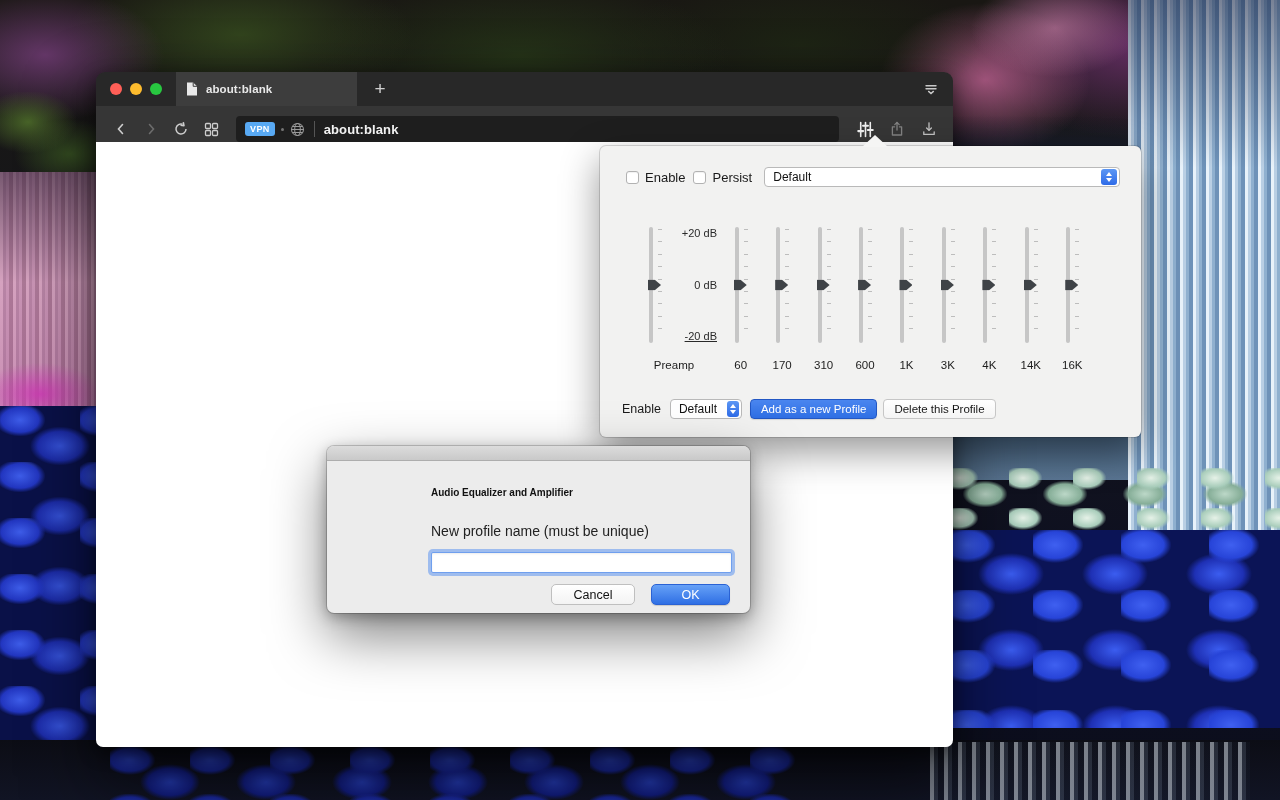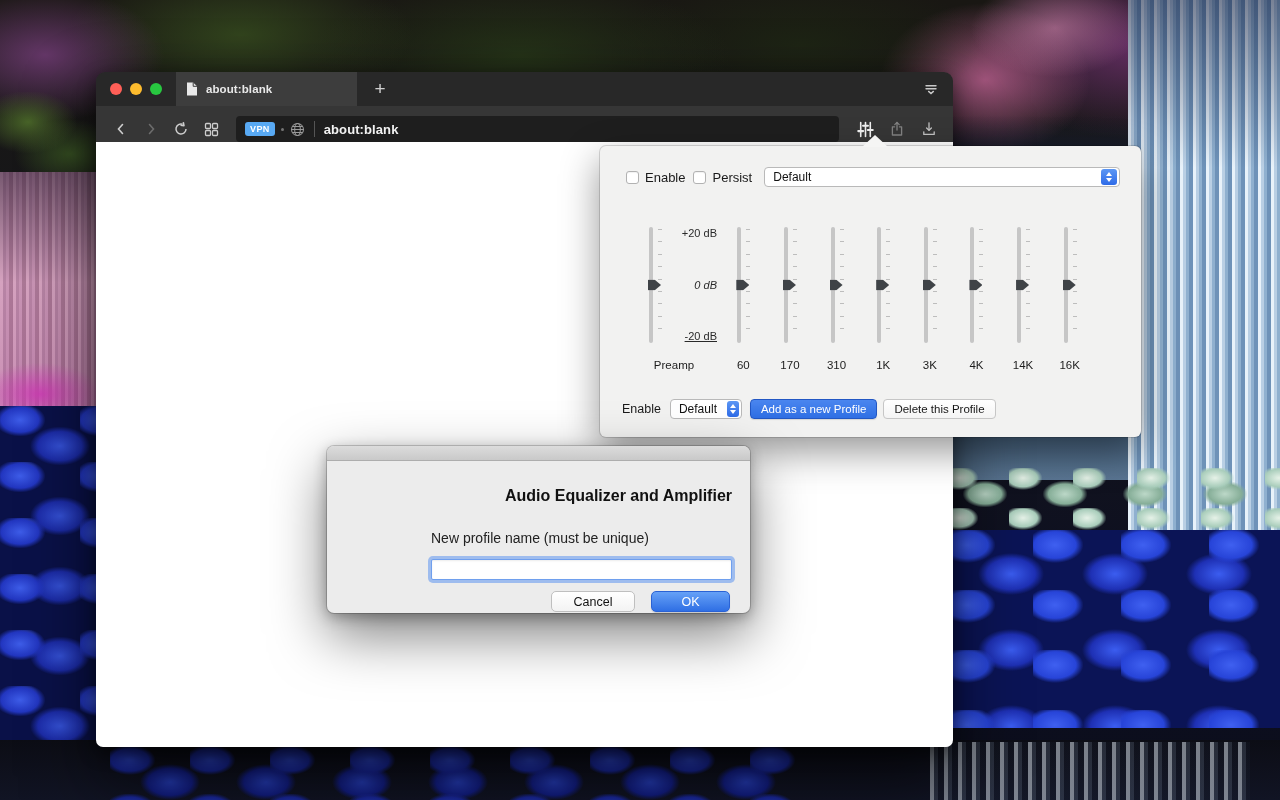--- a/index.html
+++ b/index.html
@@ -114,41 +114,41 @@
   .eq-slider{position:relative;width:16px;height:116px;margin:0 auto;}
   .eq-preamp-group .eq-slider{margin:0 0 0 19px;}
   .eq-track{position:absolute;left:2px;top:0;width:4px;height:100%;background:#c6c6c6;border-radius:2px;}
   .eq-ticks{position:absolute;left:11px;top:2px;width:4px;height:112px;
             background:repeating-linear-gradient(to bottom,#bdbdbd 0 1px,transparent 1px 12.4px);}
   .eq-thumb{position:absolute;left:1px;top:50%;transform:translateY(-50%);width:13px;height:11px;background:#3f4347;
             clip-path:polygon(0 0,50% 0,100% 50%,50% 100%,0 100%);}
   .eq-scale{position:relative;width:50px;height:116px;font-size:11px;color:#2a2a2a;margin-left:4px;}
   .eq-scale span{position:absolute;right:0;white-space:nowrap;}
   .eq-scale .s-top{top:0px;}
-  .eq-scale .s-mid{top:50%;transform:translateY(-50%);font-style:italic;}
+  .eq-scale .s-mid{top:50%;transform:translateY(-50%);}
   .eq-scale .s-bot{bottom:1px;text-decoration:underline;}
   .eq-label{margin-top:16px;text-align:center;font-size:11.5px;color:#1c1c1c;white-space:nowrap;}
   .eq-bands{display:flex;flex:1;padding-right:48px;}
   .eq-col{flex:1;min-width:0;}
 
   .profile-row{position:absolute;left:22px;top:252px;height:22px;display:flex;align-items:center;}
   .profile-label{font-size:12.5px;margin-right:9px;}
   .profile-select{width:72px;}
   .btn{height:20px;border-radius:4px;font-size:11.5px;display:flex;align-items:center;justify-content:center;
        padding:0 10px;white-space:nowrap;}
   .btn-blue{margin-left:8px;color:#fff;background:linear-gradient(180deg,#4a86ef,var(--accent-blue,#2563d8));
             border:1px solid #2257c4;box-shadow:0 1px 1px rgba(0,0,0,.12);}
   .btn-white{margin-left:6px;color:#161616;background:linear-gradient(180deg,#ffffff,#f4f4f4);border:1px solid #c6c6c6;}
 
   
   .dialog{position:absolute;left:327px;top:446px;width:423px;height:167px;background:#ececec;border-radius:7px;
           box-shadow:0 22px 55px rgba(0,0,0,.5),0 4px 14px rgba(0,0,0,.3),0 0 0 1px rgba(0,0,0,.18);overflow:hidden;}
   .dialog-titlebar{height:15px;background:linear-gradient(180deg,#dcdcdc,#c9c9c9);border-bottom:1px solid #adadad;}
   .dialog-body{padding:26px 18px 0 104px;}
-  .dialog-title{font-size:16px;font-weight:700;color:#111;text-align:right;}
+  .dialog-title{font-size:10px;font-weight:700;color:#111;}
   .dialog-sub{font-size:14px;color:#222;margin-top:25px;}
   .dialog-input{display:block;width:301px;height:21px;margin-top:13px;border:1px solid #6f9fee;border-radius:2px;
                 background:#fff;outline:none;box-shadow:0 0 0 3px rgba(95,150,240,.55),inset 0 1px 2px rgba(0,0,0,.08);
                 font-size:12px;padding:0 5px;font-family:"Liberation Sans",sans-serif;}
   .dialog-buttons{display:flex;justify-content:flex-end;gap:16px;margin-top:11px;padding-right:2px;}
   .dbtn{height:21px;border-radius:5px;font-size:12.5px;display:flex;align-items:center;justify-content:center;}
   .dbtn-cancel{width:84px;background:linear-gradient(180deg,#ffffff,#f3f3f3);border:1px solid #bfbfbf;color:#111;}
   .dbtn-ok{width:79px;background:linear-gradient(180deg,#66a1f7,var(--accent-blue,#2f6fe4));border:1px solid #2a62d4;
            color:#fff;box-shadow:0 1px 1px rgba(0,0,0,.15);}
 </style>
@@ -321,20 +321,28 @@
               <div class="eq-thumb" style="top: 50%;"></div>
             </div>
             <div class="eq-label">310</div>
           </div>
           <div class="eq-col">
             <div class="eq-slider">
               <div class="eq-track"></div>
               <div class="eq-ticks"></div>
               <div class="eq-thumb" style="top: 50%;"></div>
             </div>
+            <div class="eq-label">600</div>
+          </div>
+          <div class="eq-col">
+            <div class="eq-slider">
+              <div class="eq-track"></div>
+              <div class="eq-ticks"></div>
+              <div class="eq-thumb" style="top: 50%;"></div>
+            </div>
             <div class="eq-label">1K</div>
           </div>
           <div class="eq-col">
             <div class="eq-slider">
               <div class="eq-track"></div>
               <div class="eq-ticks"></div>
               <div class="eq-thumb" style="top: 50%;"></div>
             </div>
             <div class="eq-label">3K</div>
           </div>

